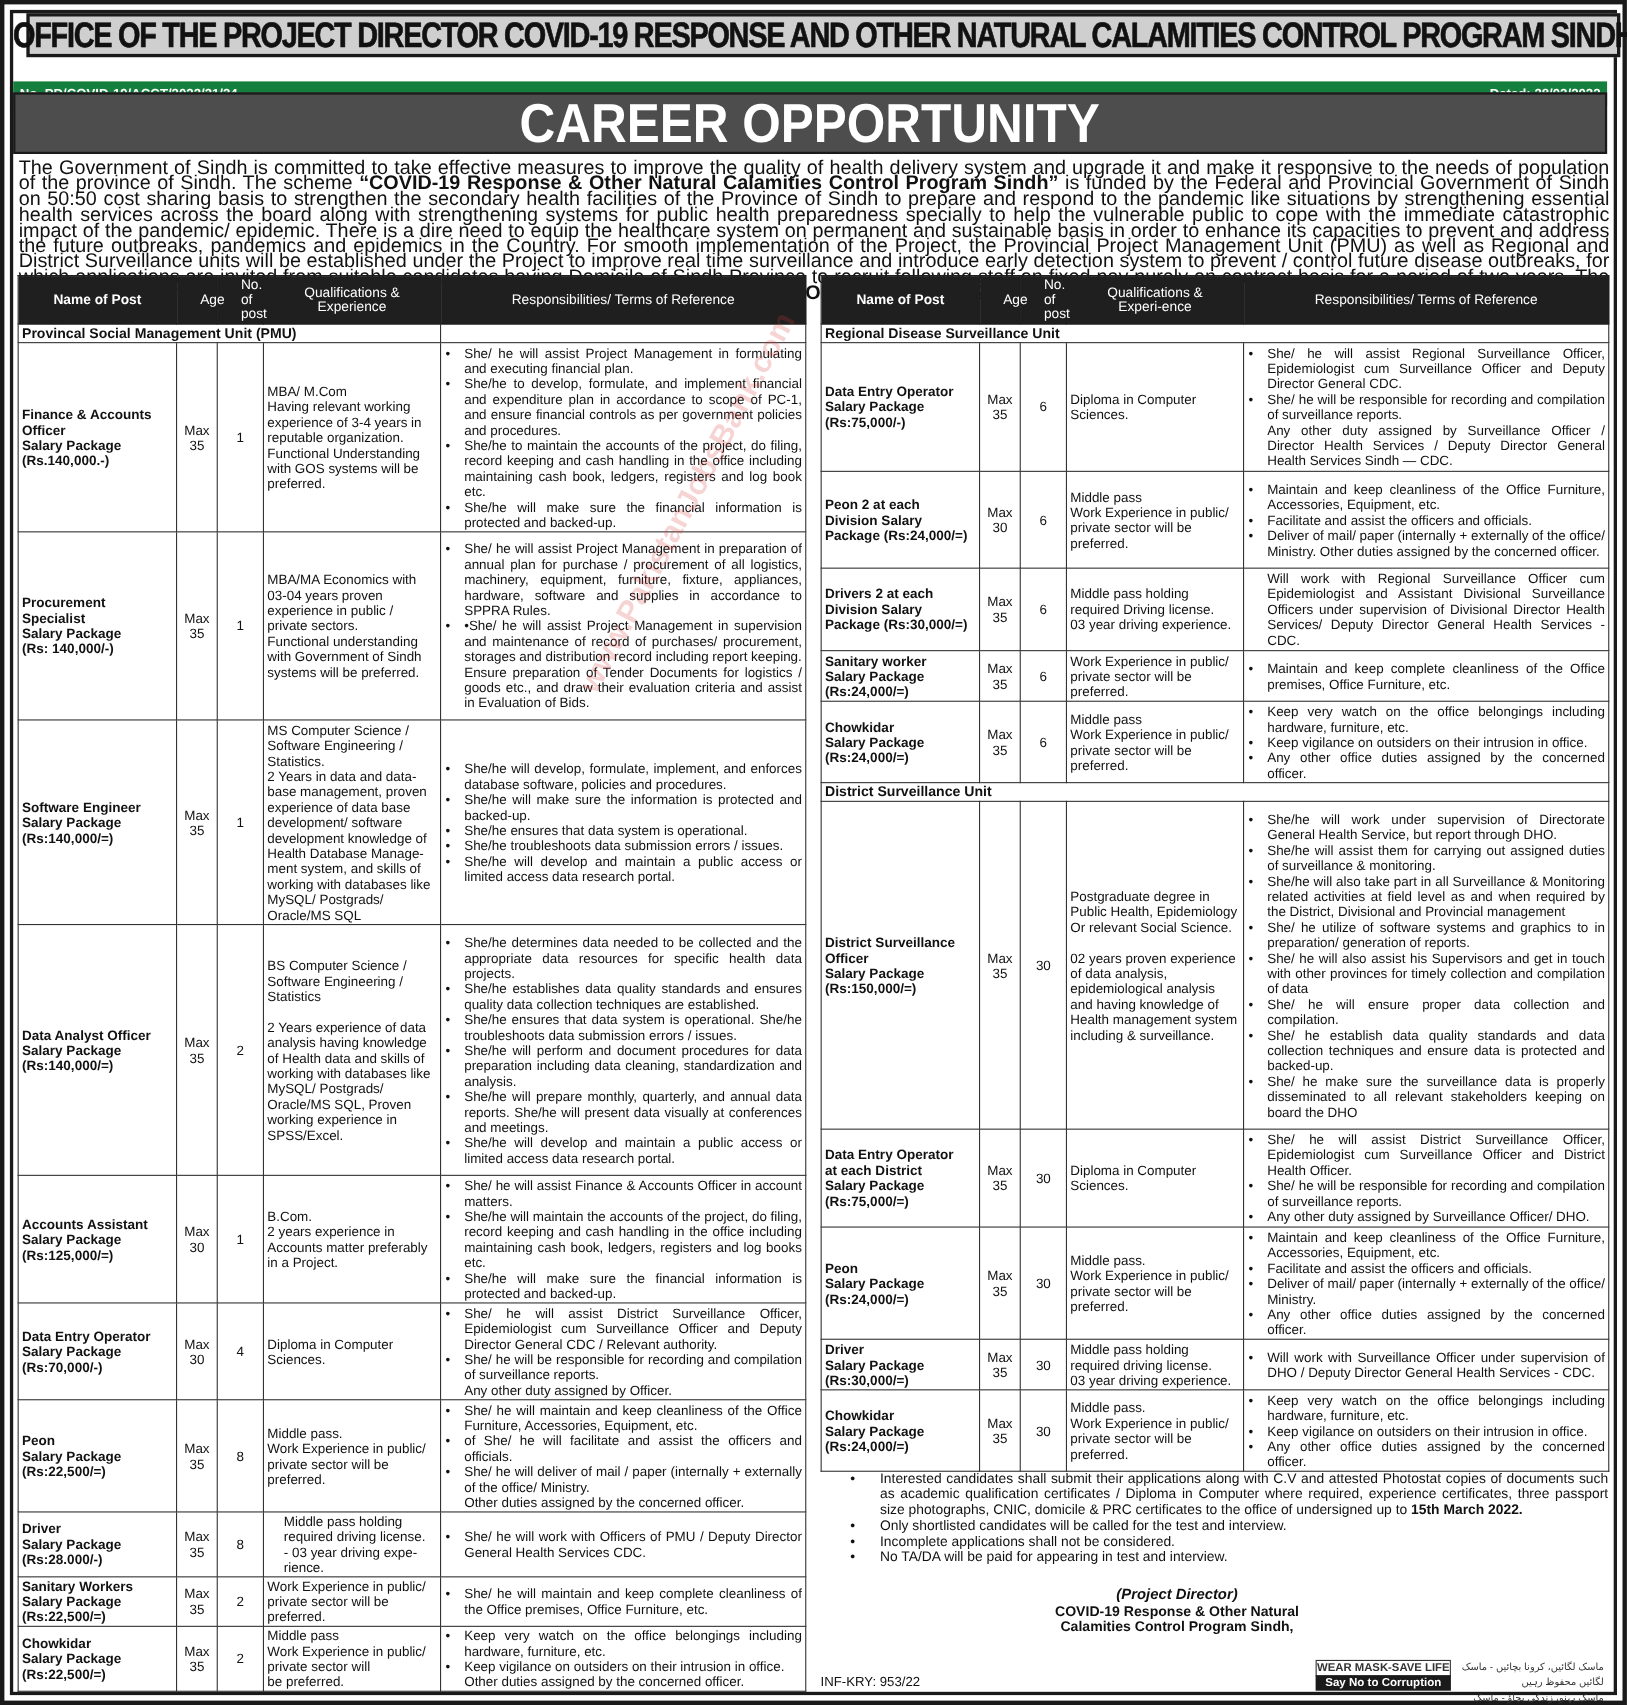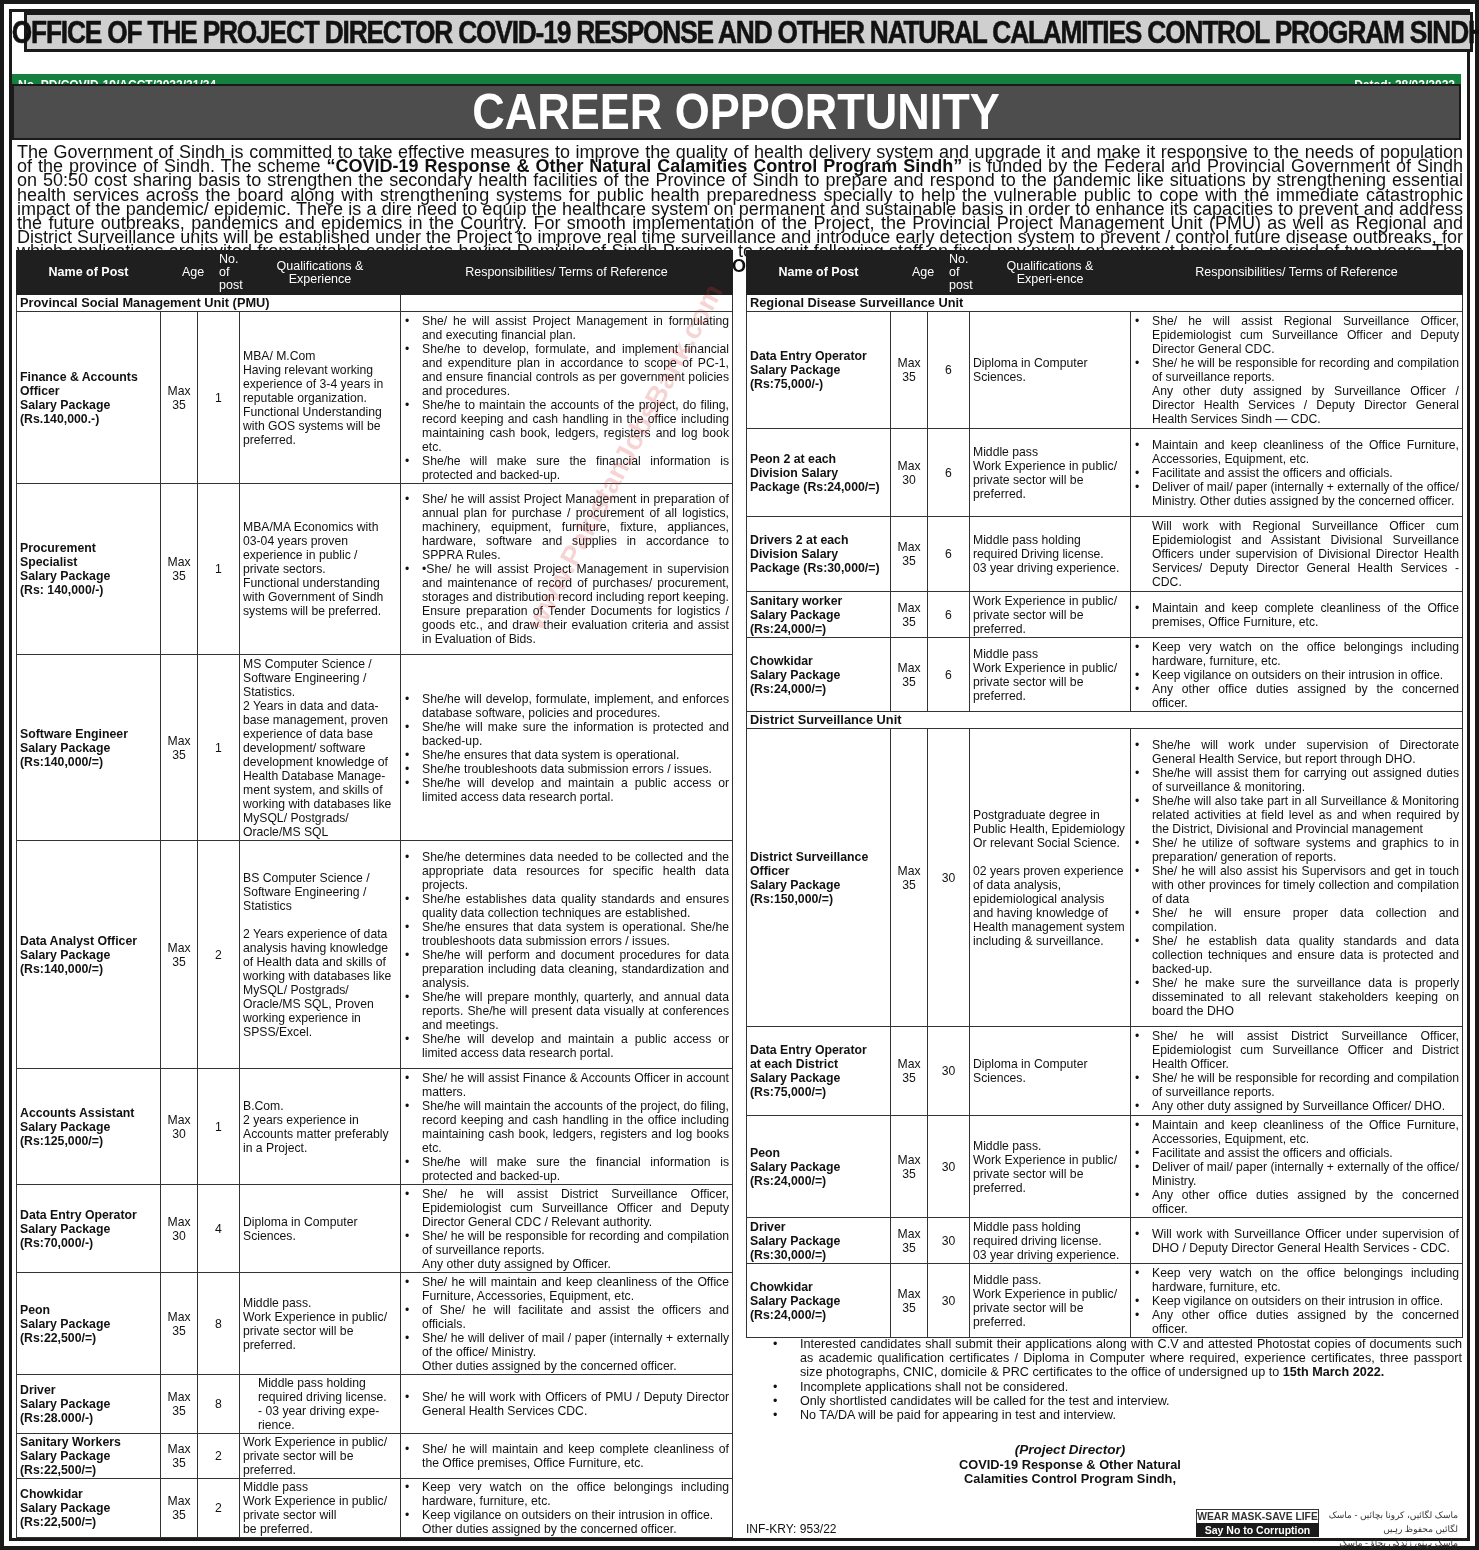--- a/index.html
+++ b/index.html
@@ -572,22 +572,22 @@
             <li class="b">Any other office duties assigned by the concerned officer.</li>
           </ul>
         </td>
       </tr>
     </tbody>
 </table>
 
 <div class="notes">
   <ul id="notes-list">
       <li><span>Interested candidates shall submit their applications along with C.V and attested Photostat copies of documents such as academic qualification certificates / Diploma in Computer where required, experience certificates, three passport size photographs, CNIC, domicile &amp; PRC certificates to the office of undersigned up to </span><b>15th March 2022.</b><span></span></li>
+      <li><span>Only shortlisted candidates will be called for the test and interview.</span><b></b><span></span></li>
       <li><span>Incomplete applications shall not be considered.</span><b></b><span></span></li>
-      <li><span>Only shortlisted candidates will be called for the test and interview.</span><b></b><span></span></li>
       <li><span>No TA/DA will be paid for appearing in test and interview.</span><b></b><span></span></li>
     </ul>
 </div>
 
 <div class="sig">
   <div class="pd">(Project Director)</div>
   <div>COVID-19 Response &amp; Other Natural</div>
   <div>Calamities Control Program Sindh,</div>
 </div>
 

